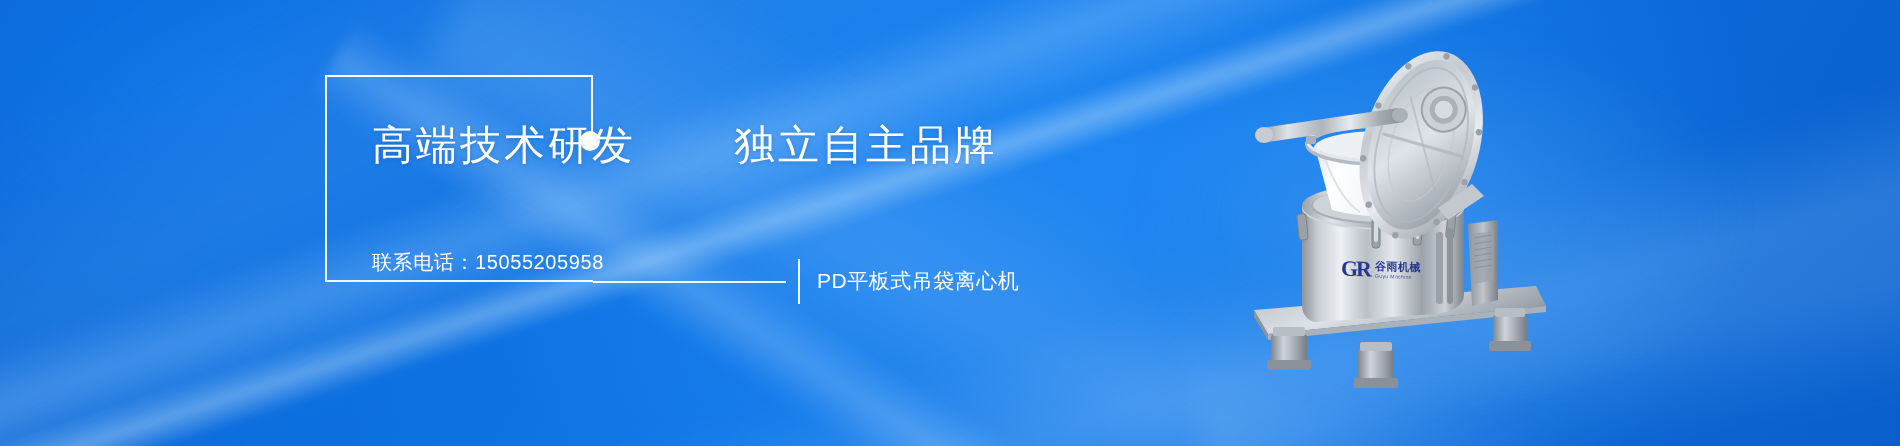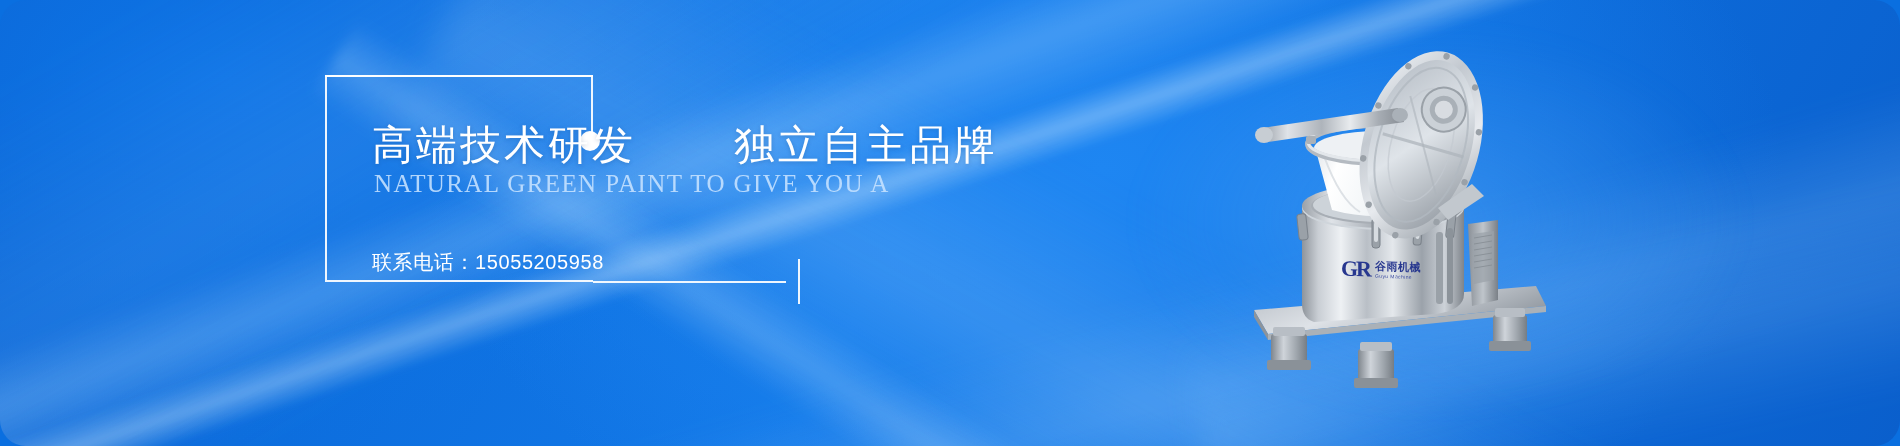--- a/index.html
+++ b/index.html
@@ -7,21 +7,20 @@
   *{box-sizing:border-box;}
   .banner{
     position:relative;
     width:1900px;height:446px;
     overflow:hidden;
     font-family:"Liberation Sans","DejaVu Sans",sans-serif;
     background:
       radial-gradient(ellipse 1100px 700px at 58% 38%, #1e86f2 0%, rgba(30,134,242,0) 62%),
       radial-gradient(ellipse 900px 520px at 12% 18%, #0e74e6 0%, rgba(14,116,230,0) 70%),
       linear-gradient(118deg, #0960cf 0%, #0c6ddd 22%, #1379e8 48%, #0c6ad9 74%, #0a5fcc 100%);
-    border-radius: 26px;
   }
 
   
   .streaks{position:absolute;inset:0;overflow:hidden;pointer-events:none;}
   .streak{position:absolute;transform-origin:0 0;}
   .s1{left:-340px;top:470px;width:2900px;height:120px;
       background:linear-gradient(to bottom,rgba(255,255,255,0) 0%,rgba(160,210,255,.30) 45%,rgba(255,255,255,0) 100%);
       transform:rotate(-19.5deg);filter:blur(7px);}
   .s2{left:-300px;top:540px;width:2900px;height:56px;
       background:linear-gradient(to bottom,rgba(255,255,255,0) 0%,rgba(200,230,255,.42) 50%,rgba(255,255,255,0) 100%);
@@ -138,25 +137,25 @@
 
   <div class="bracket"></div>
   <div class="bracket-top-ext"></div>
   <div class="drop-line"></div>
   <div class="drop-dot"></div>
 
   <div class="headline">
     <span>高端技术研发</span><span class="part2">独立自主品牌</span>
   </div>
 
-  <div class="sub-en">NATURAL GREEN PAINT TO GIVE YOU A</div>
   <div class="phone">联系电话：15055205958</div>
 
   <div class="cap-hline"></div>
   <div class="cap-vline"></div>
+  <div class="cap-text">PD平板式吊袋离心机</div>
 
   <div class="machine">
     <svg width="420" height="410" viewBox="0 0 420 410" xmlns="http://www.w3.org/2000/svg">
       <defs>
         <linearGradient id="steel" x1="0" y1="0" x2="1" y2="0">
           <stop offset="0" stop-color="#8e949b"></stop>
           <stop offset="0.10" stop-color="#c9ced4"></stop>
           <stop offset="0.24" stop-color="#eef1f4"></stop>
           <stop offset="0.40" stop-color="#b9bfc6"></stop>
           <stop offset="0.56" stop-color="#e4e8ec"></stop>

